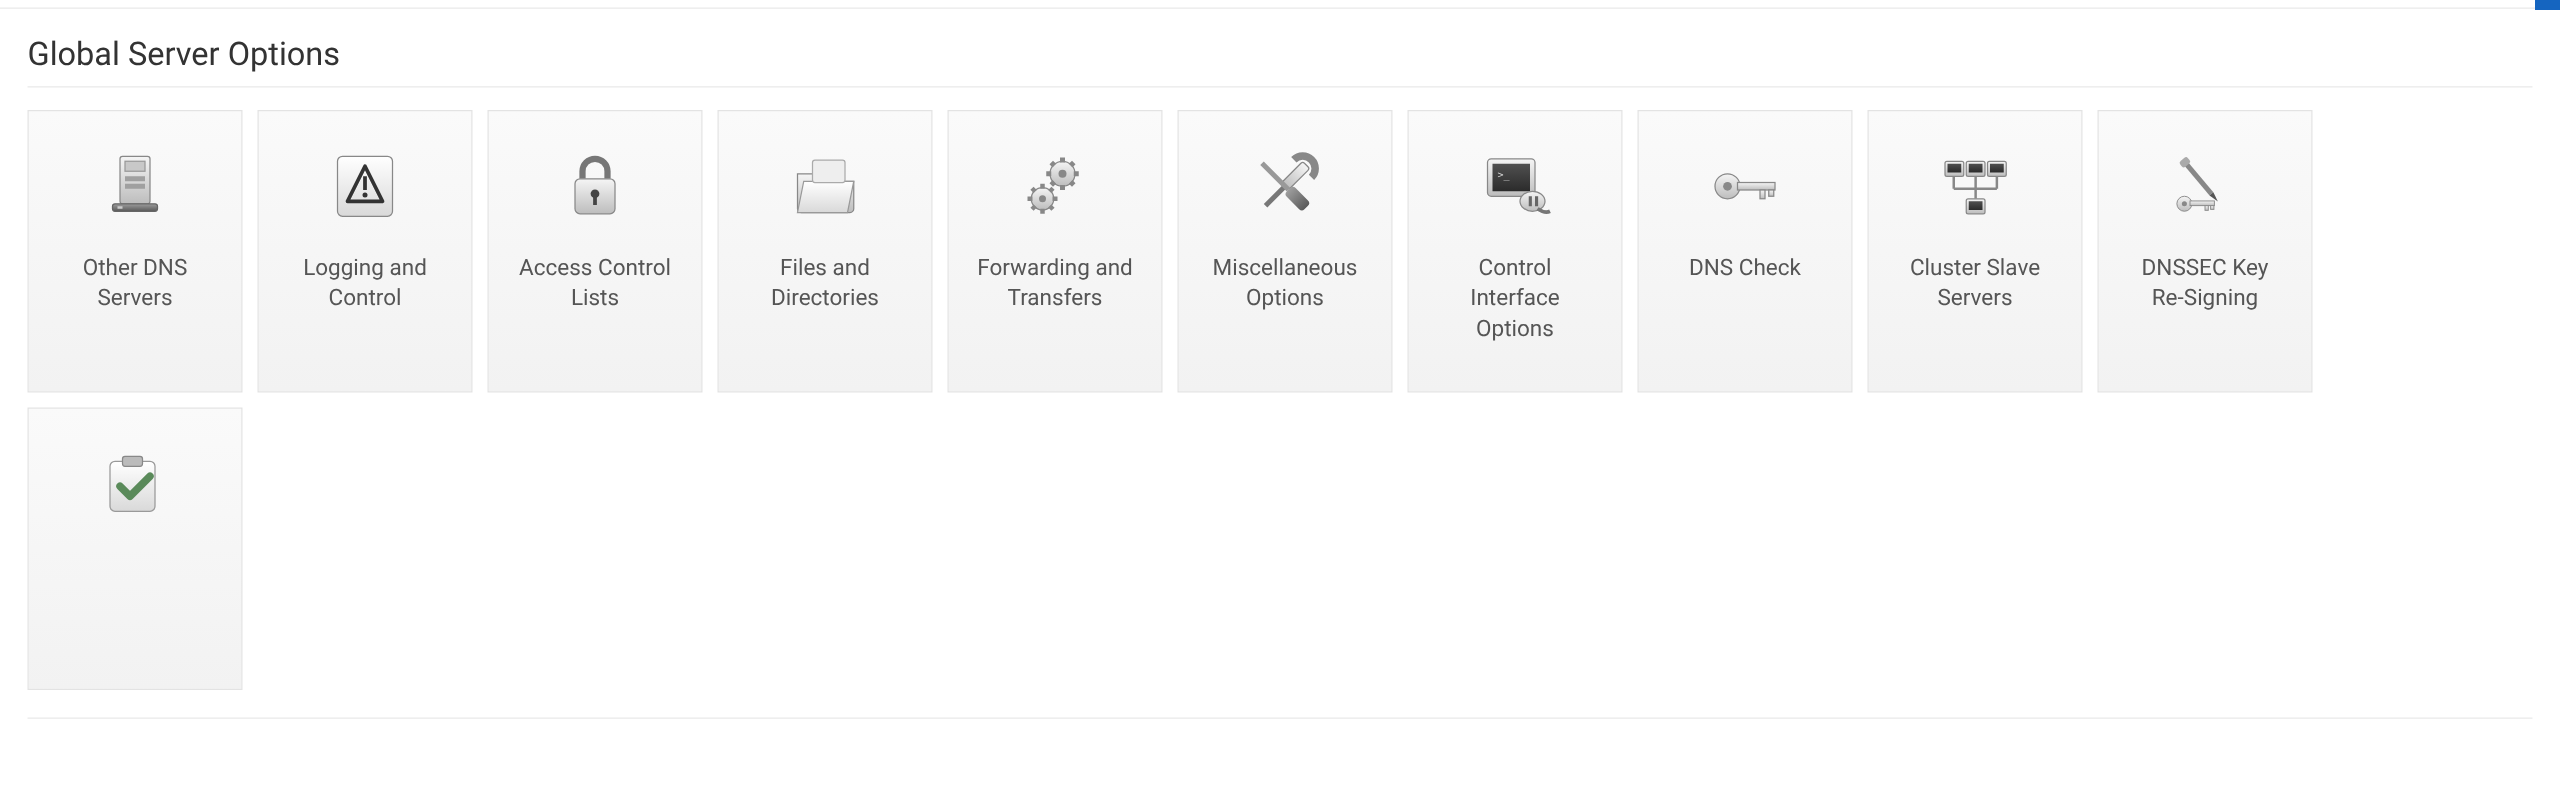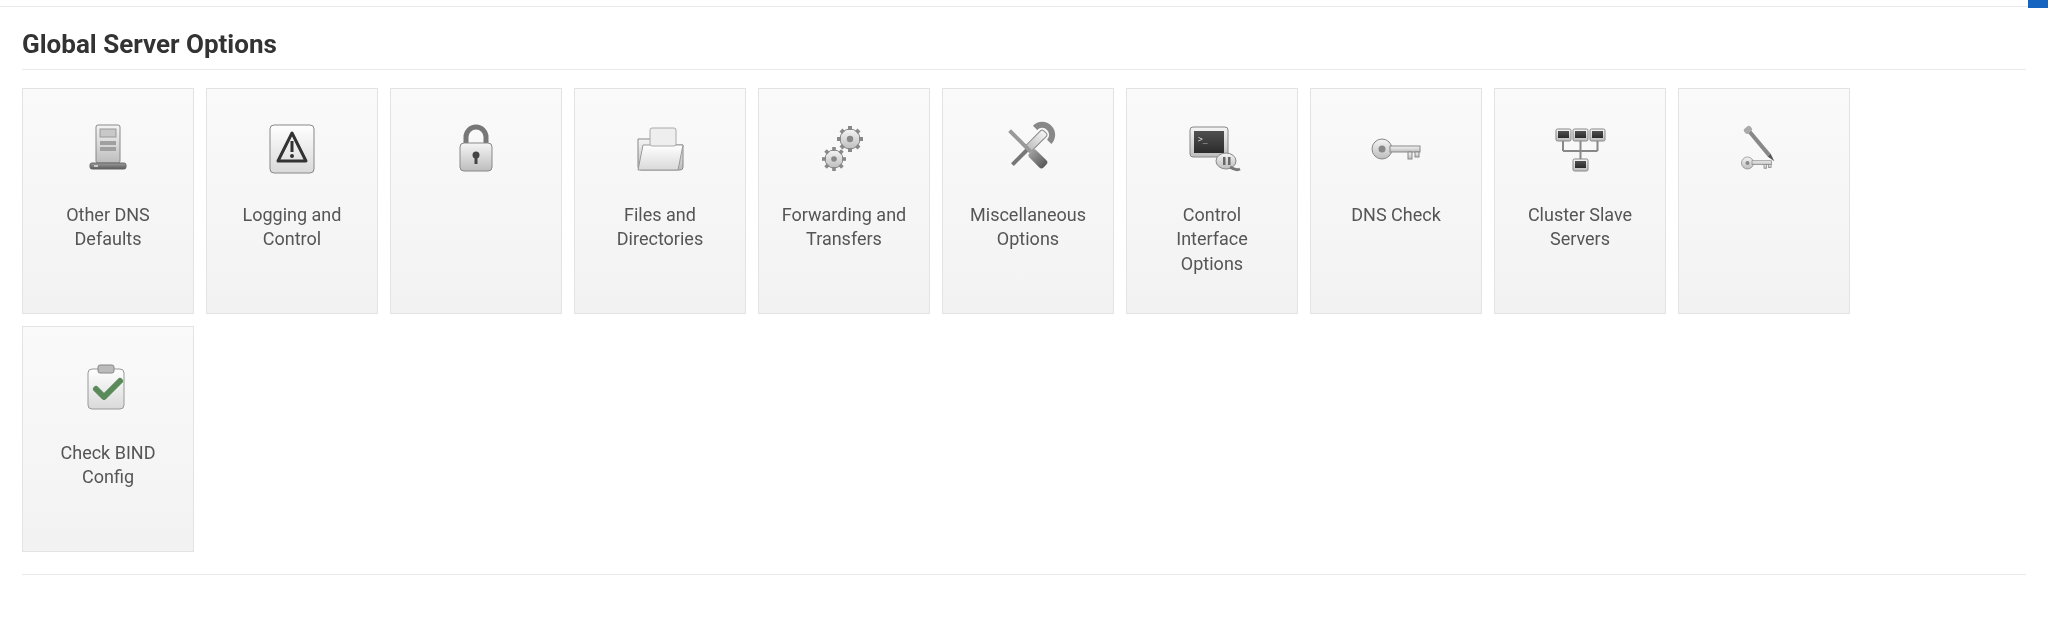--- a/index.html
+++ b/index.html
@@ -20,21 +20,21 @@
     top: 0;
     width: 20px;
     height: 8px;
     background: #1565c0;
   }
   .page {
     padding: 10px 22px 22px 22px;
   }
   .section-title {
     font-size: 26px;
-    font-weight: 700;
+    font-weight: 400;
     color: #333;
     margin: 12px 0 10px 0;
   }
   hr.sep {
     border: none;
     border-top: 1px solid #e9e9e9;
     margin: 8px 0 18px 0;
   }
   hr.sep2 {
     border: none;
@@ -297,37 +297,39 @@
   <hr class="sep">
 
   <div class="tile-row" id="tile-row">
       <div class="tile">
         <div class="icon">
           <svg width="64" height="64" viewBox="0 0 64 64">
             <use href="#server-icon"></use>
           </svg>
         </div>
         <div class="label">Other DNS
-Defaults</div>
+Servers</div>
       </div>
       <div class="tile">
         <div class="icon">
           <svg width="64" height="64" viewBox="0 0 64 64">
             <use href="#warning-icon"></use>
           </svg>
         </div>
         <div class="label">Logging and
 Control</div>
       </div>
       <div class="tile">
         <div class="icon">
           <svg width="64" height="64" viewBox="0 0 64 64">
             <use href="#lock-icon"></use>
           </svg>
         </div>
+        <div class="label">Access Control
+Lists</div>
       </div>
       <div class="tile">
         <div class="icon">
           <svg width="64" height="64" viewBox="0 0 64 64">
             <use href="#folder-icon"></use>
           </svg>
         </div>
         <div class="label">Files and
 Directories</div>
       </div>
@@ -375,27 +377,27 @@
         </div>
         <div class="label">Cluster Slave
 Servers</div>
       </div>
       <div class="tile">
         <div class="icon">
           <svg width="64" height="64" viewBox="0 0 64 64">
             <use href="#resign-key-icon"></use>
           </svg>
         </div>
+        <div class="label">DNSSEC Key
+Re-Signing</div>
       </div>
       <div class="tile">
         <div class="icon">
           <svg width="64" height="64" viewBox="0 0 64 64">
             <use href="#check-config-icon"></use>
           </svg>
         </div>
-        <div class="label">Check BIND
-Config</div>
       </div>
     </div>
 
   <hr class="sep2">
 
 </div>
 
 </body></html>

